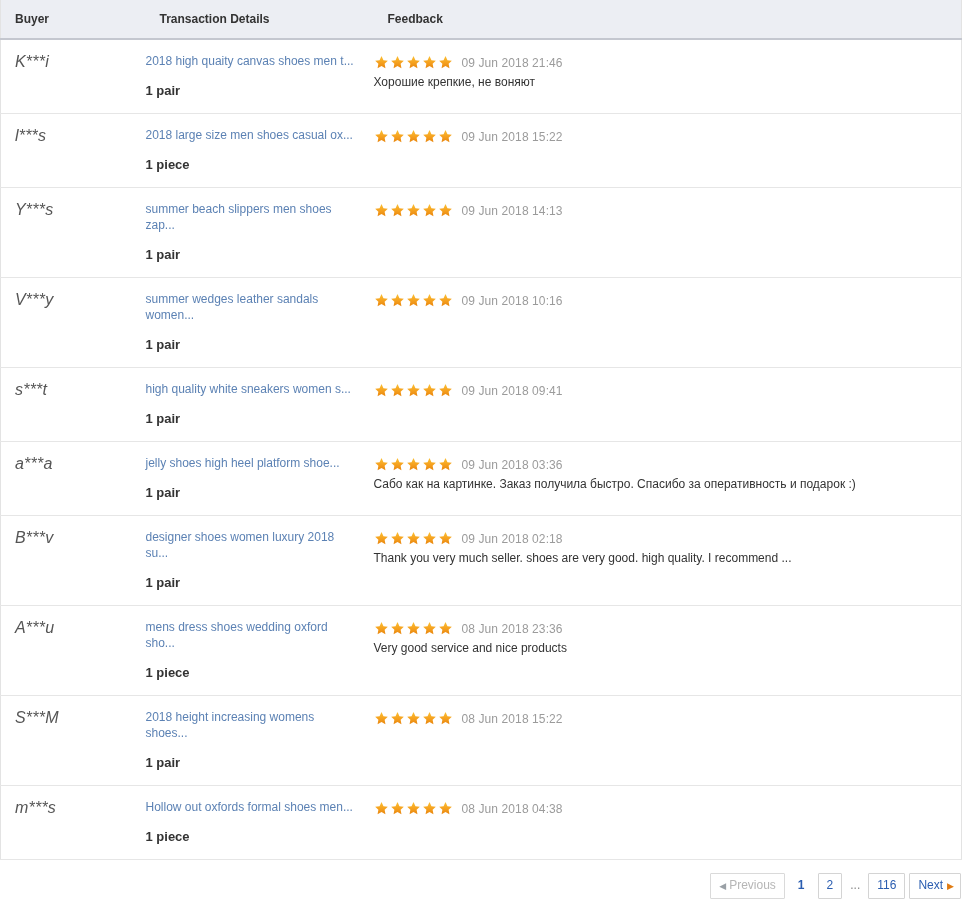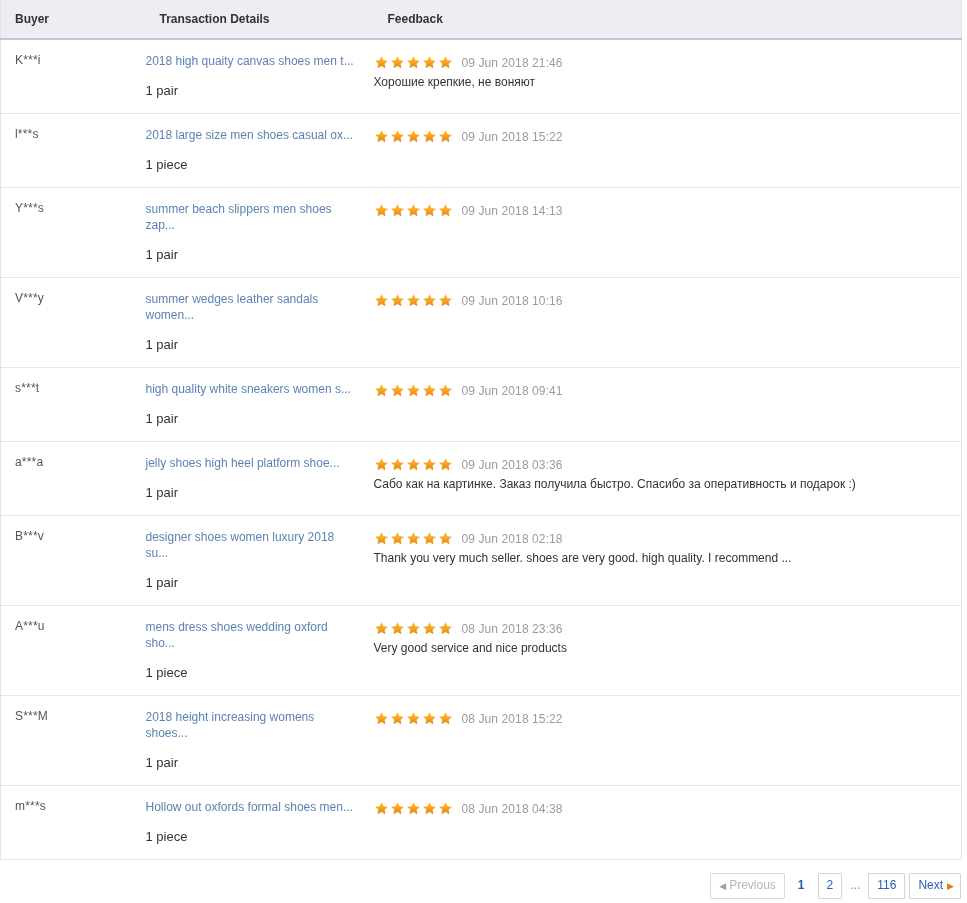--- a/index.html
+++ b/index.html
@@ -48,41 +48,43 @@
 
   table.feedback-table tbody td {
     border-bottom: 1px solid #e6e6e6;
     vertical-align: top;
     padding: 0;
     background: #ffffff;
   }
 
   .cell-buyer {
     padding: 13px 0 13px 14px;
-    font-size: 12px;
+    font-size: 16px;
     color: #555555;
     letter-spacing: 0.2px;
+    font-style: italic;
   }
 
   .cell-details {
     padding: 13px 18px 14px 0;
   }
   .product-link {
     display: block;
     font-size: 12px;
     line-height: 16px;
     color: #5c82b4;
     text-decoration: none;
     cursor: pointer;
   }
   .qty {
     margin-top: 14px;
     font-size: 13px;
     color: #333333;
     line-height: 16px;
+    font-weight: bold;
   }
 
   .cell-feed {
     padding: 13px 10px 13px 0;
   }
   .rating-row {
     display: flex;
     align-items: flex-end;
     gap: 9px;
     height: 17px;

